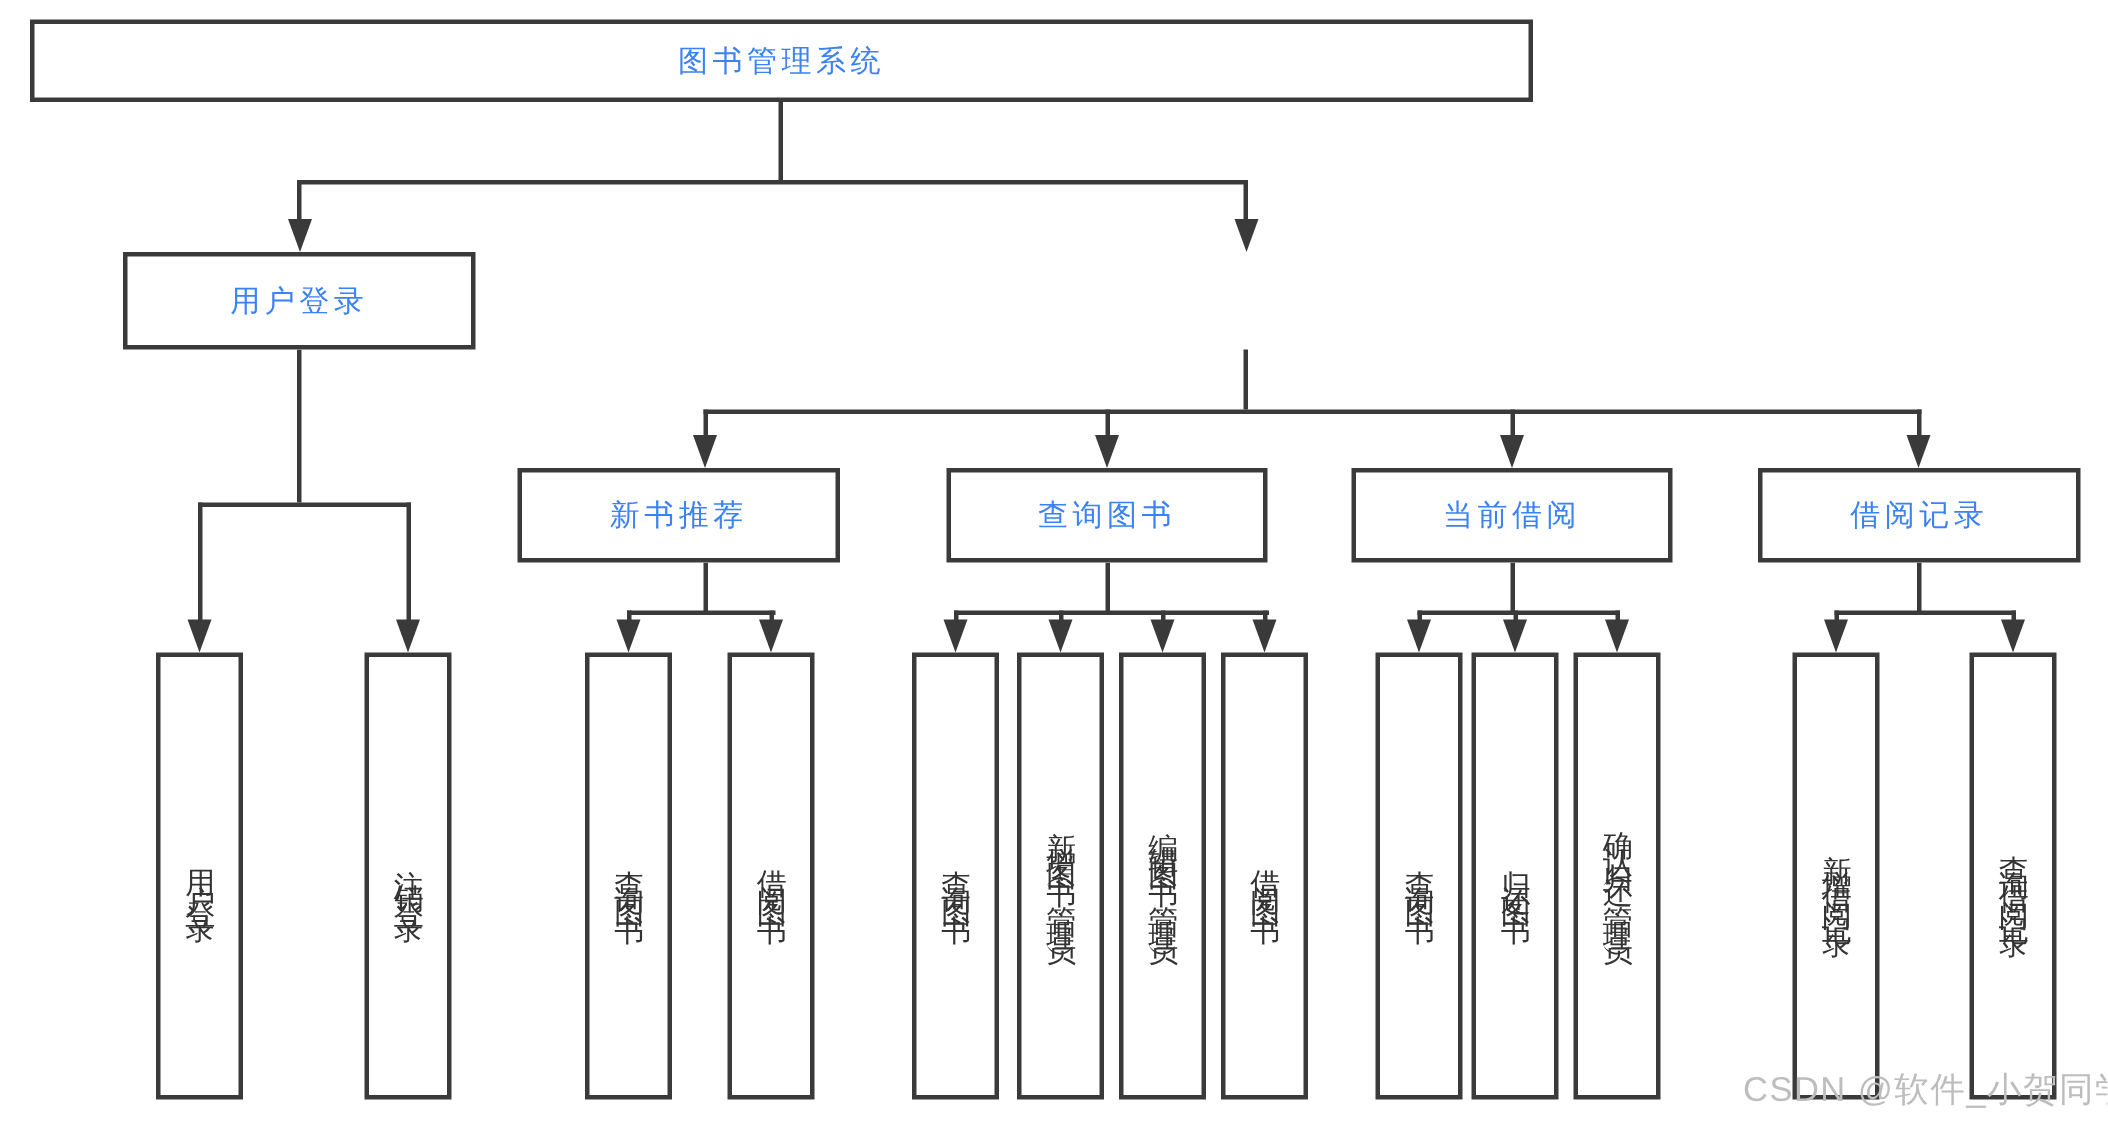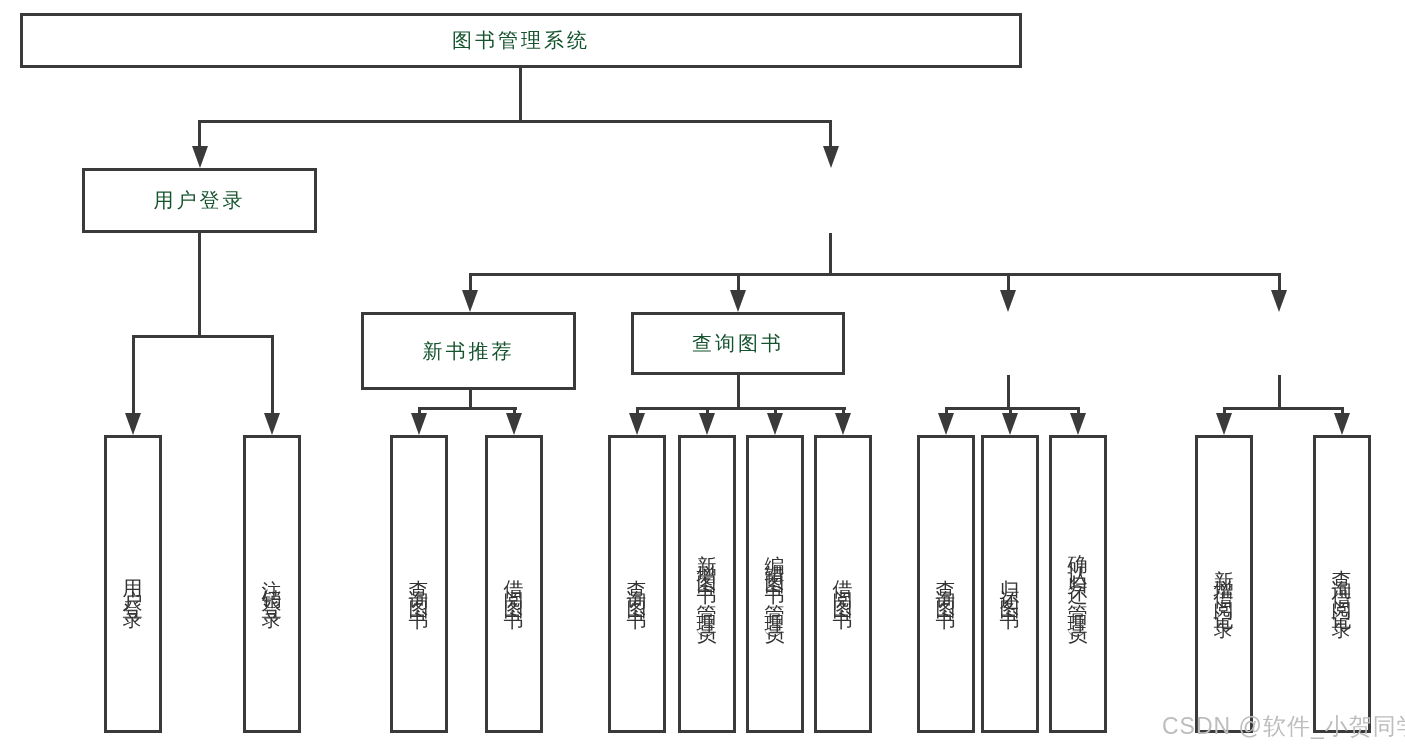--- a/index.html
+++ b/index.html
@@ -10,21 +10,21 @@
     overflow:hidden;
     font-family:"Liberation Sans","DejaVu Sans",sans-serif;
     color:#333333;
   }
   .node{
     position:absolute;
     box-sizing:border-box;
     border:3px solid #3a3a3a;
     background:#ffffff;
     display:flex;align-items:center;justify-content:center;
-    font-size:20px;letter-spacing:3px;color:#14532d;
+    font-size:20px;letter-spacing:3px;color:#3b82f6;
     z-index:2;
   }
   .leaf{
     position:absolute;
     box-sizing:border-box;
     border:3px solid #3a3a3a;
     background:#ffffff;
     display:flex;align-items:center;justify-content:center;
     z-index:2;
   }
@@ -86,25 +86,31 @@
   <div class="hl" style="left:469px;top:273px;width:812px;"></div>
   <div class="vl" style="left:469px;top:273px;height:20px;"></div>
   <div class="vl" style="left:737px;top:273px;height:20px;"></div>
   <div class="vl" style="left:1007px;top:273px;height:20px;"></div>
   <div class="vl" style="left:1278px;top:273px;height:20px;"></div>
   <div class="arw" style="left:462px;top:290px;"></div>
   <div class="arw" style="left:730px;top:290px;"></div>
   <div class="arw" style="left:1000px;top:290px;"></div>
   <div class="arw" style="left:1271px;top:290px;"></div>
 
-  <div class="node" style="left:361px;top:312px;width:215px;height:78px;">
+  <div class="node" style="left:345px;top:312px;width:215px;height:63px;">
     <span>新书推荐</span>
   </div>
   <div class="node" style="left:631px;top:312px;width:214px;height:63px;">
     <span>查询图书</span>
+  </div>
+  <div class="node" style="left:901px;top:312px;width:214px;height:63px;">
+    <span>当前借阅</span>
+  </div>
+  <div class="node" style="left:1172px;top:312px;width:215px;height:63px;">
+    <span>借阅记录</span>
   </div>
 
   <div class="vl" style="left:469px;top:375px;height:34px;"></div>
   <div class="hl" style="left:418px;top:407px;width:99px;"></div>
   <div class="vl" style="left:418px;top:407px;height:8px;"></div>
   <div class="vl" style="left:513px;top:407px;height:8px;"></div>
   <div class="arw" style="left:411px;top:413px;"></div>
   <div class="arw" style="left:506px;top:413px;"></div>
 
   <div class="vl" style="left:737px;top:375px;height:34px;"></div>

